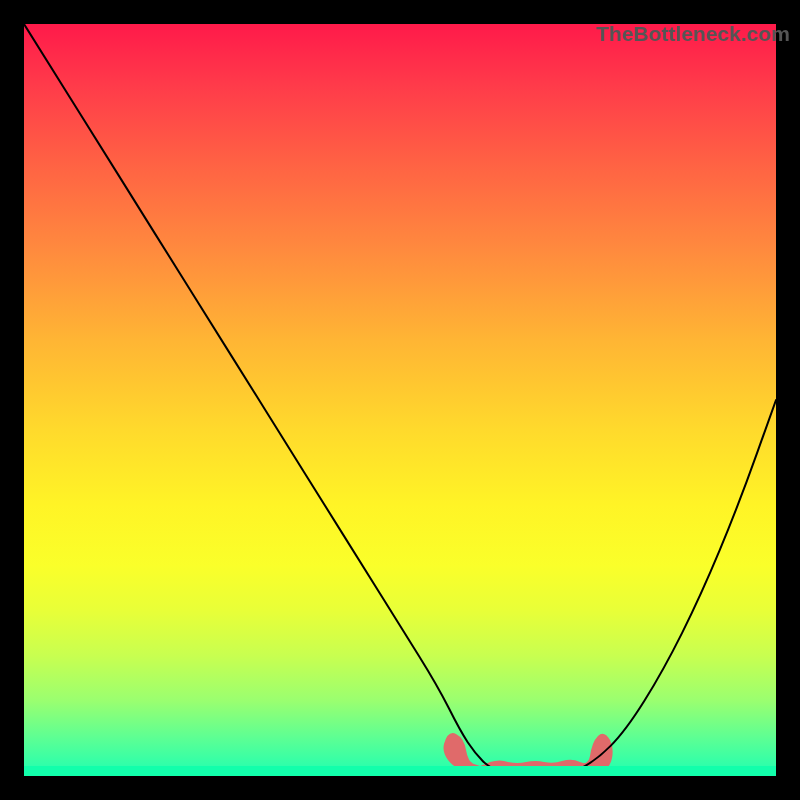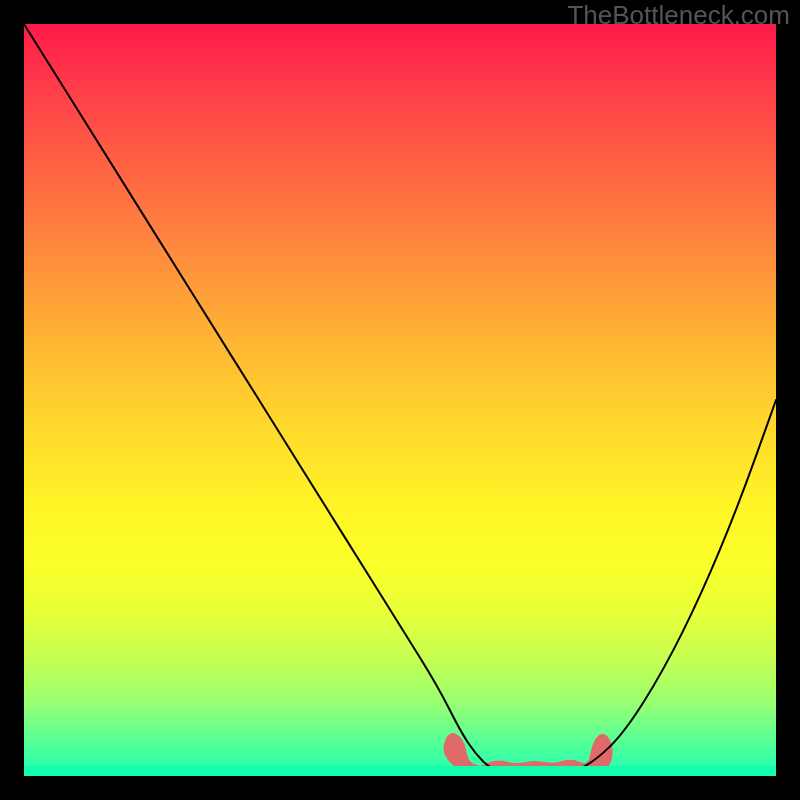--- a/index.html
+++ b/index.html
@@ -6,25 +6,25 @@
   body {
     width: 800px;
     height: 800px;
     background: #000;
     position: relative;
     overflow: hidden;
     font-family: Arial, sans-serif;
   }
   .watermark {
     position: absolute;
-    top: 0;
+    top: 22px;
     right: 10px;
     color: #555;
-    font-size: 26px;
-    font-weight: 400;
+    font-size: 21px;
+    font-weight: 700;
     z-index: 10;
   }
   .plot-area {
     position: absolute;
     left: 24px;
     top: 24px;
     width: 752px;
     height: 752px;
   }
   .gradient-bg {

